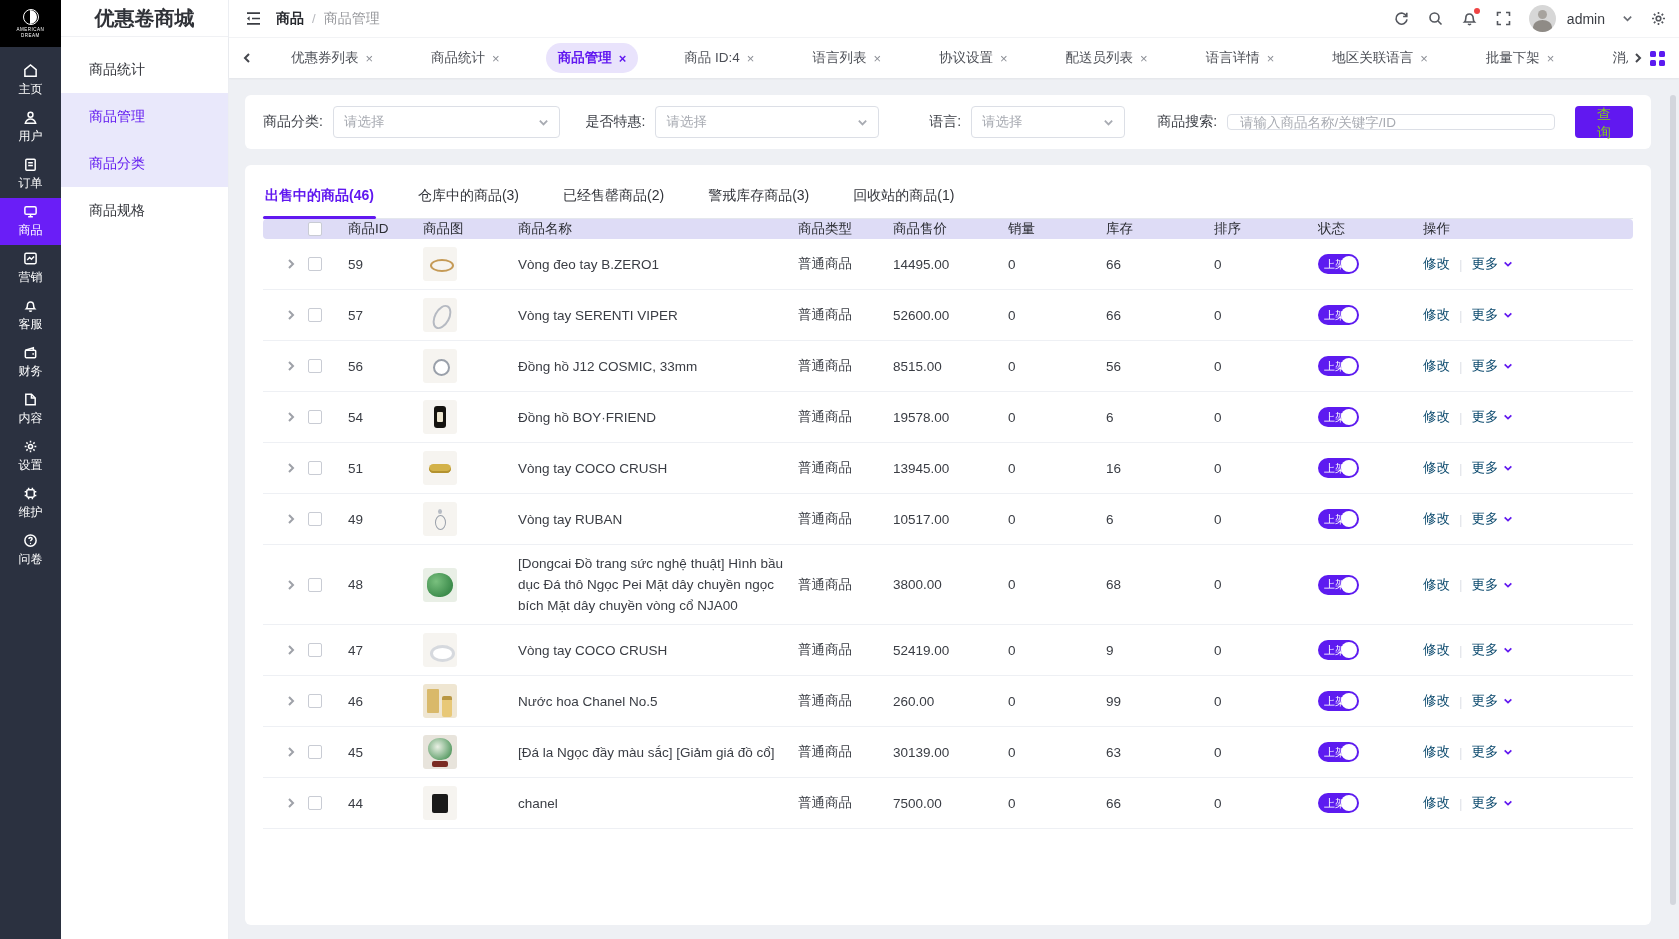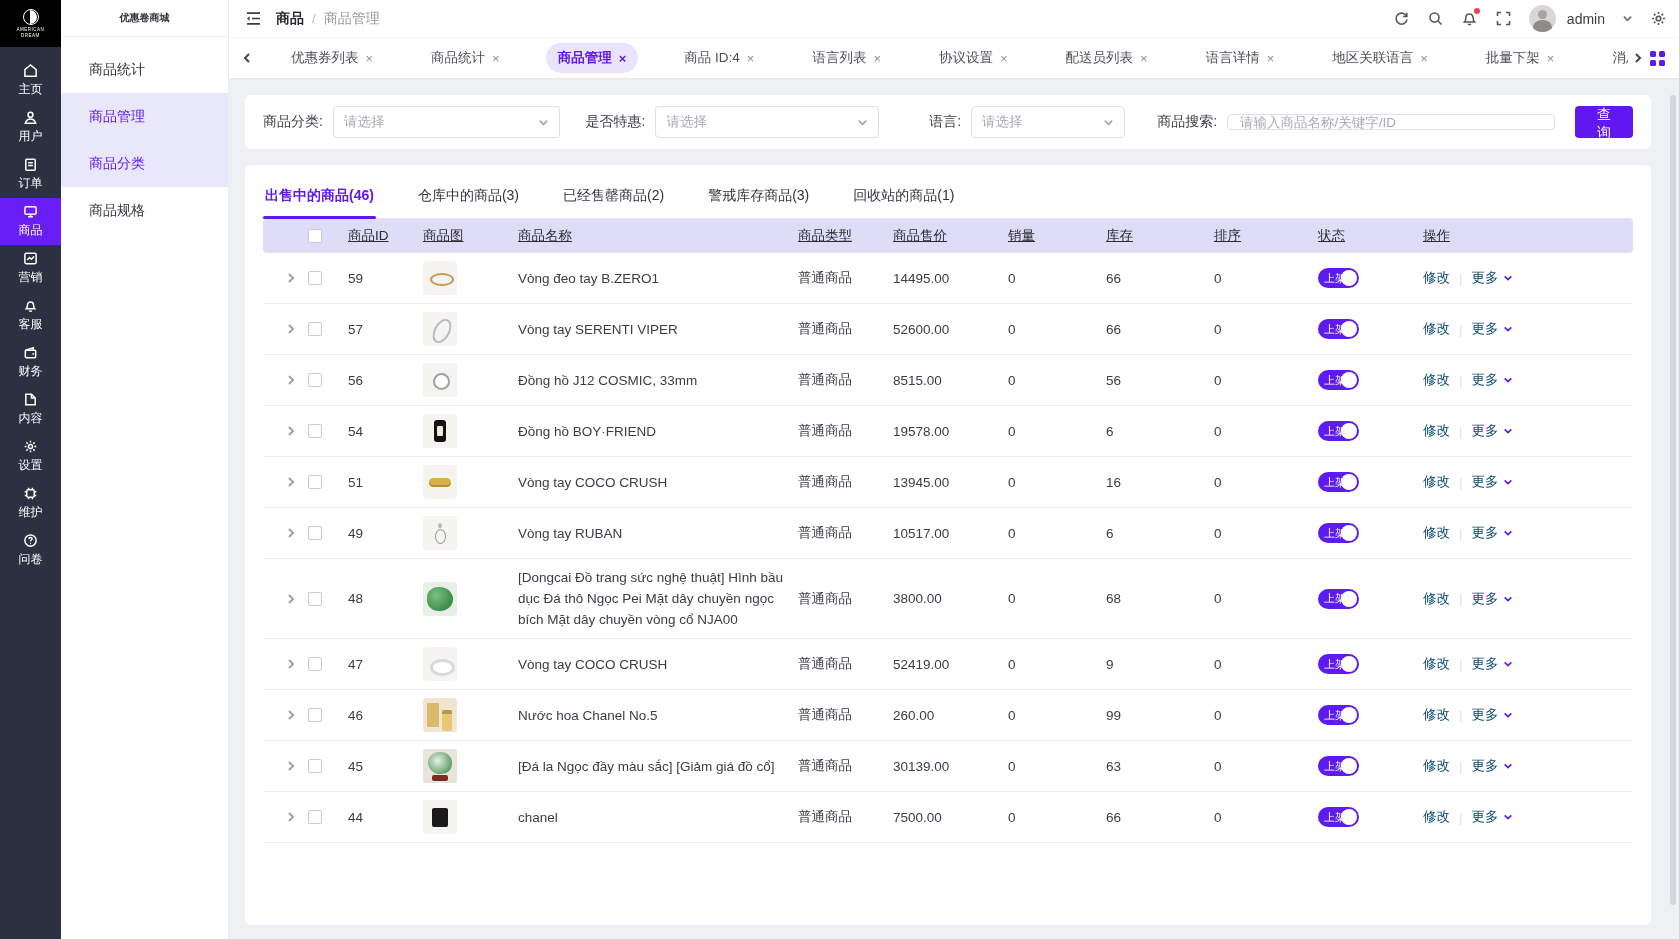--- a/index.html
+++ b/index.html
@@ -15,21 +15,21 @@
   .logo-text { font-size:4.5px; color:#fff; letter-spacing:.5px; text-align:center; line-height:1.3; }
   .rail-items { margin-top:10px; display:flex; flex-direction:column; }
   .rail-item { height:47px; display:flex; flex-direction:column; align-items:center; justify-content:center; gap:3px; color:#fff; cursor:pointer; }
   .rail-item svg { width:15px; height:15px; stroke:#fff; fill:none; stroke-width:1.6; }
   .rail-item .fillic { fill:#fff; stroke:none; }
   .rail-item span { font-size:12px; }
   .rail-item.active { background:#6a1ef7; }
 
   
   .submenu { width:168px; flex:0 0 168px; background:#fff; border-right:1px solid #eceef2; }
-  .store-title { height:37px; display:flex; align-items:center; justify-content:center; font-size:10px; font-weight:bold; border-bottom:1px solid #f0f1f4; }
+  .store-title { height:37px; display:flex; align-items:center; justify-content:center; font-size:20px; font-weight:bold; border-bottom:1px solid #f0f1f4; }
   .submenu-items { padding-top:9px; }
   .submenu-item { height:47px; display:flex; align-items:center; padding-left:28px; font-size:14px; color:#33353b; cursor:pointer; }
   .submenu-item.hl { background:#e9e8fb; color:#6118f0; }
 
   
   .main { flex:1; display:flex; flex-direction:column; position:relative; min-width:0; }
 
   .topbar { height:37px; background:#fff; display:flex; align-items:center; padding:0 12px 0 16px; }
   .fold-icon { width:17px; height:17px; margin-right:14px; cursor:pointer; }
   .crumb-a { font-size:14px; font-weight:bold; color:#27292e; }
@@ -64,34 +64,34 @@
   .card { background:#fff; border-radius:6px; }
 
   .filter-card { height:54px; display:flex; align-items:center; padding:0 18px; margin-bottom:16px; }
   .f-label { font-size:14px; color:#3b3e45; margin-right:10px; white-space:nowrap; }
   .select { height:32px; border:1px solid #dcdfe6; border-radius:4px; background:#fff; display:flex; align-items:center; justify-content:space-between; padding:0 10px; cursor:pointer; }
   .select .ph { font-size:13.5px; color:#a8abb2; }
   .select svg { width:11px; height:11px; stroke:#a8abb2; stroke-width:2; fill:none; }
   .inputbox { height:16px; border:1px solid #dcdfe6; border-radius:4px; padding:0 12px; font-size:13.5px; color:#303238; width:330px; font-family:inherit; }
   .inputbox::placeholder { color:#a8abb2; }
   .btn { height:32px; border:none; border-radius:4px; font-size:14px; cursor:pointer; padding:0 15px; font-family:inherit; }
-  .btn-primary { background:#6118f0; color:#ffffff; }
+  .btn-primary { background:#6118f0; color:#84cc16; }
   .btn-green { background:#2fbe55; color:#fff; }
   .btn-plain { background:#fff; border:1px solid #dcdfe6; color:#4c4f56; display:inline-flex; align-items:center; gap:7px; }
   .btn-plain svg { width:10px; height:10px; stroke:#8b8e95; stroke-width:2; fill:none; }
 
   .table-card { padding:18px 18px 0; min-height:760px; }
   .stabs { display:flex; gap:40px; border-bottom:1px solid #e4e7ed; }
   .stab { font-size:14px; color:#33353b; padding:4px 2px 13px; cursor:pointer; position:relative; }
   .stab.active { color:#6118f0; font-weight:bold; }
   .stab.active::after { content:""; position:absolute; left:0; right:0; bottom:-1px; height:3px; background:#6118f0; border-radius:2px; }
   .actions { display:flex; gap:13px; margin:16px 0; }
 
   .tgrid { display:grid; grid-template-columns:45px 40px 75px 95px 280px 95px 115px 98px 108px 104px 105px 1fr; align-items:center; }
-  .thead { background:#dedcf6; border-radius:4px; height:34px; font-size:13.5px; color:#2b2d33; font-weight:500;text-decoration:underline; }
+  .thead { background:#dedcf6; border-radius:4px; height:20px; font-size:13.5px; color:#2b2d33; font-weight:500; }
   .trow { border-bottom:1px solid #eef0f4; min-height:49px; font-size:13.5px; color:#3a3d44; padding:8px 0; }
   .cell-name { line-height:21px; padding-right:14px; }
   .expand-ic { width:12px; height:12px; stroke:#9ea1a8; stroke-width:2; fill:none; cursor:pointer; margin-left:22px; }
   .cbx { width:14px; height:14px; border:1px solid #c9ccd4; border-radius:2px; background:#fff; cursor:pointer; }
   .thead .cbx { margin-left:0; }
 
   .thumb { width:34px; height:34px; background:#f6f4f0; border-radius:3px; position:relative; overflow:hidden; }
   .t-ring-gold::before { content:""; position:absolute; left:7px; top:12px; width:20px; height:9px; border:2px solid #c59a56; border-radius:50%; }
   .t-bracelet-silver::before { content:""; position:absolute; left:11px; top:6px; width:12px; height:22px; border:2.5px solid #b6bac2; border-radius:50%; transform:rotate(28deg); }
   .t-watch-silver::before { content:""; position:absolute; left:10px; top:10px; width:13px; height:13px; border:2px solid #9aa0aa; border-radius:50%; background:#fff; }

